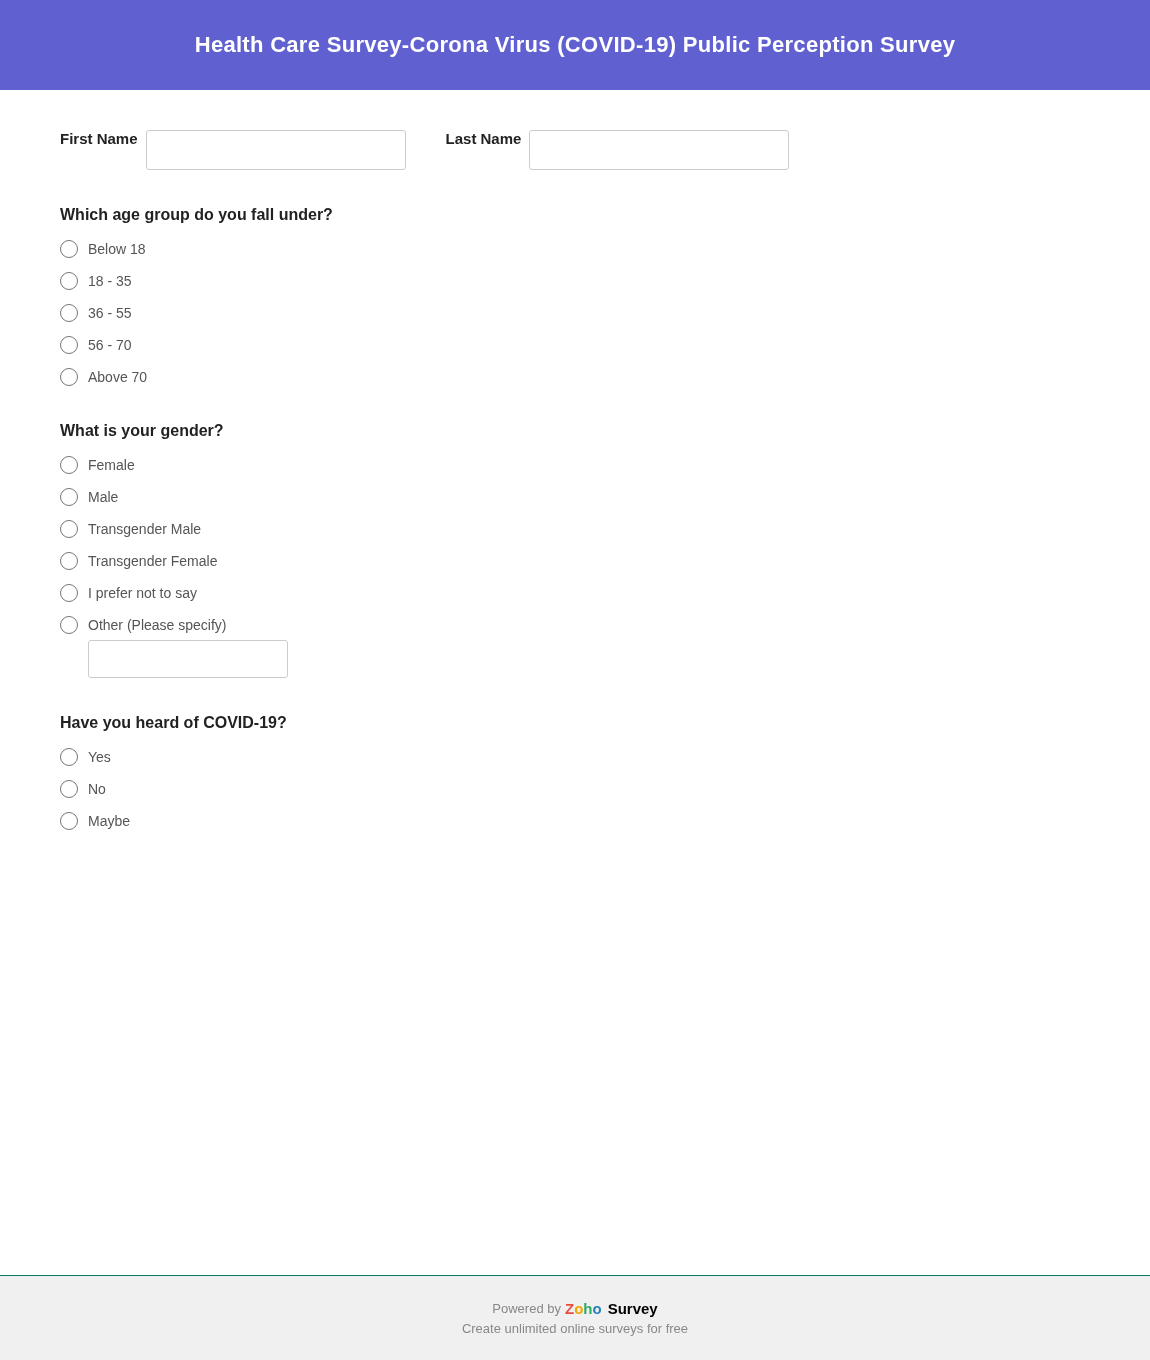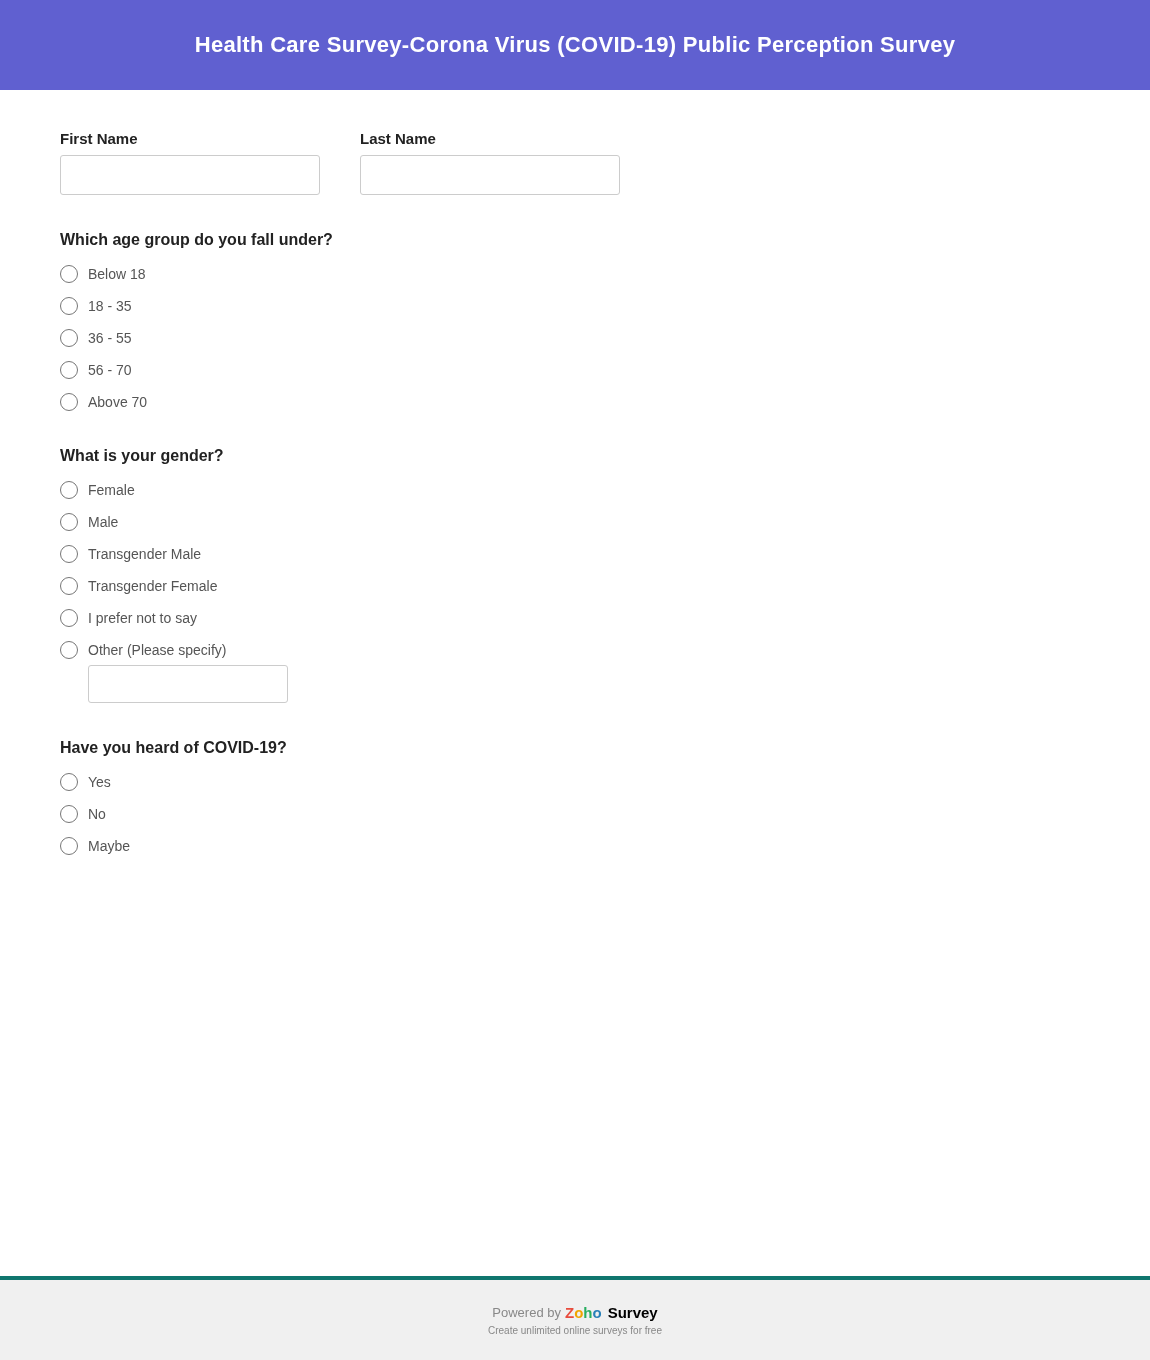--- a/index.html
+++ b/index.html
@@ -39,21 +39,20 @@
     }
 
     .name-row {
       display: flex;
       gap: 40px;
       margin-bottom: 36px;
     }
 
     .field-group {
       display: flex;
-      flex-direction: column;
       gap: 8px;
     }
 
     .field-label {
       font-size: 15px;
       font-weight: 600;
       color: #222;
     }
 
     .text-input {
@@ -114,35 +113,35 @@
       margin-left: 28px;
       margin-top: 6px;
       display: block;
       outline: none;
     }
 
     .footer {
       background: #f0f0f0;
       padding: 24px;
       text-align: center;
-      border-top: 4px solid #0f766e;
+      border-top: 1px solid #0f766e;
     }
 
     .footer-powered {
       font-size: 13px;
       color: #888;
       margin-bottom: 4px;
       display: flex;
       align-items: center;
       justify-content: center;
       gap: 4px;
     }
 
     .footer-tagline {
-      font-size: 10px;
+      font-size: 13px;
       color: #888;
     }
 
     .zoho-logo {
       display: inline-flex;
       align-items: center;
       gap: 0;
       font-size: 15px;
       font-weight: bold;
     }

